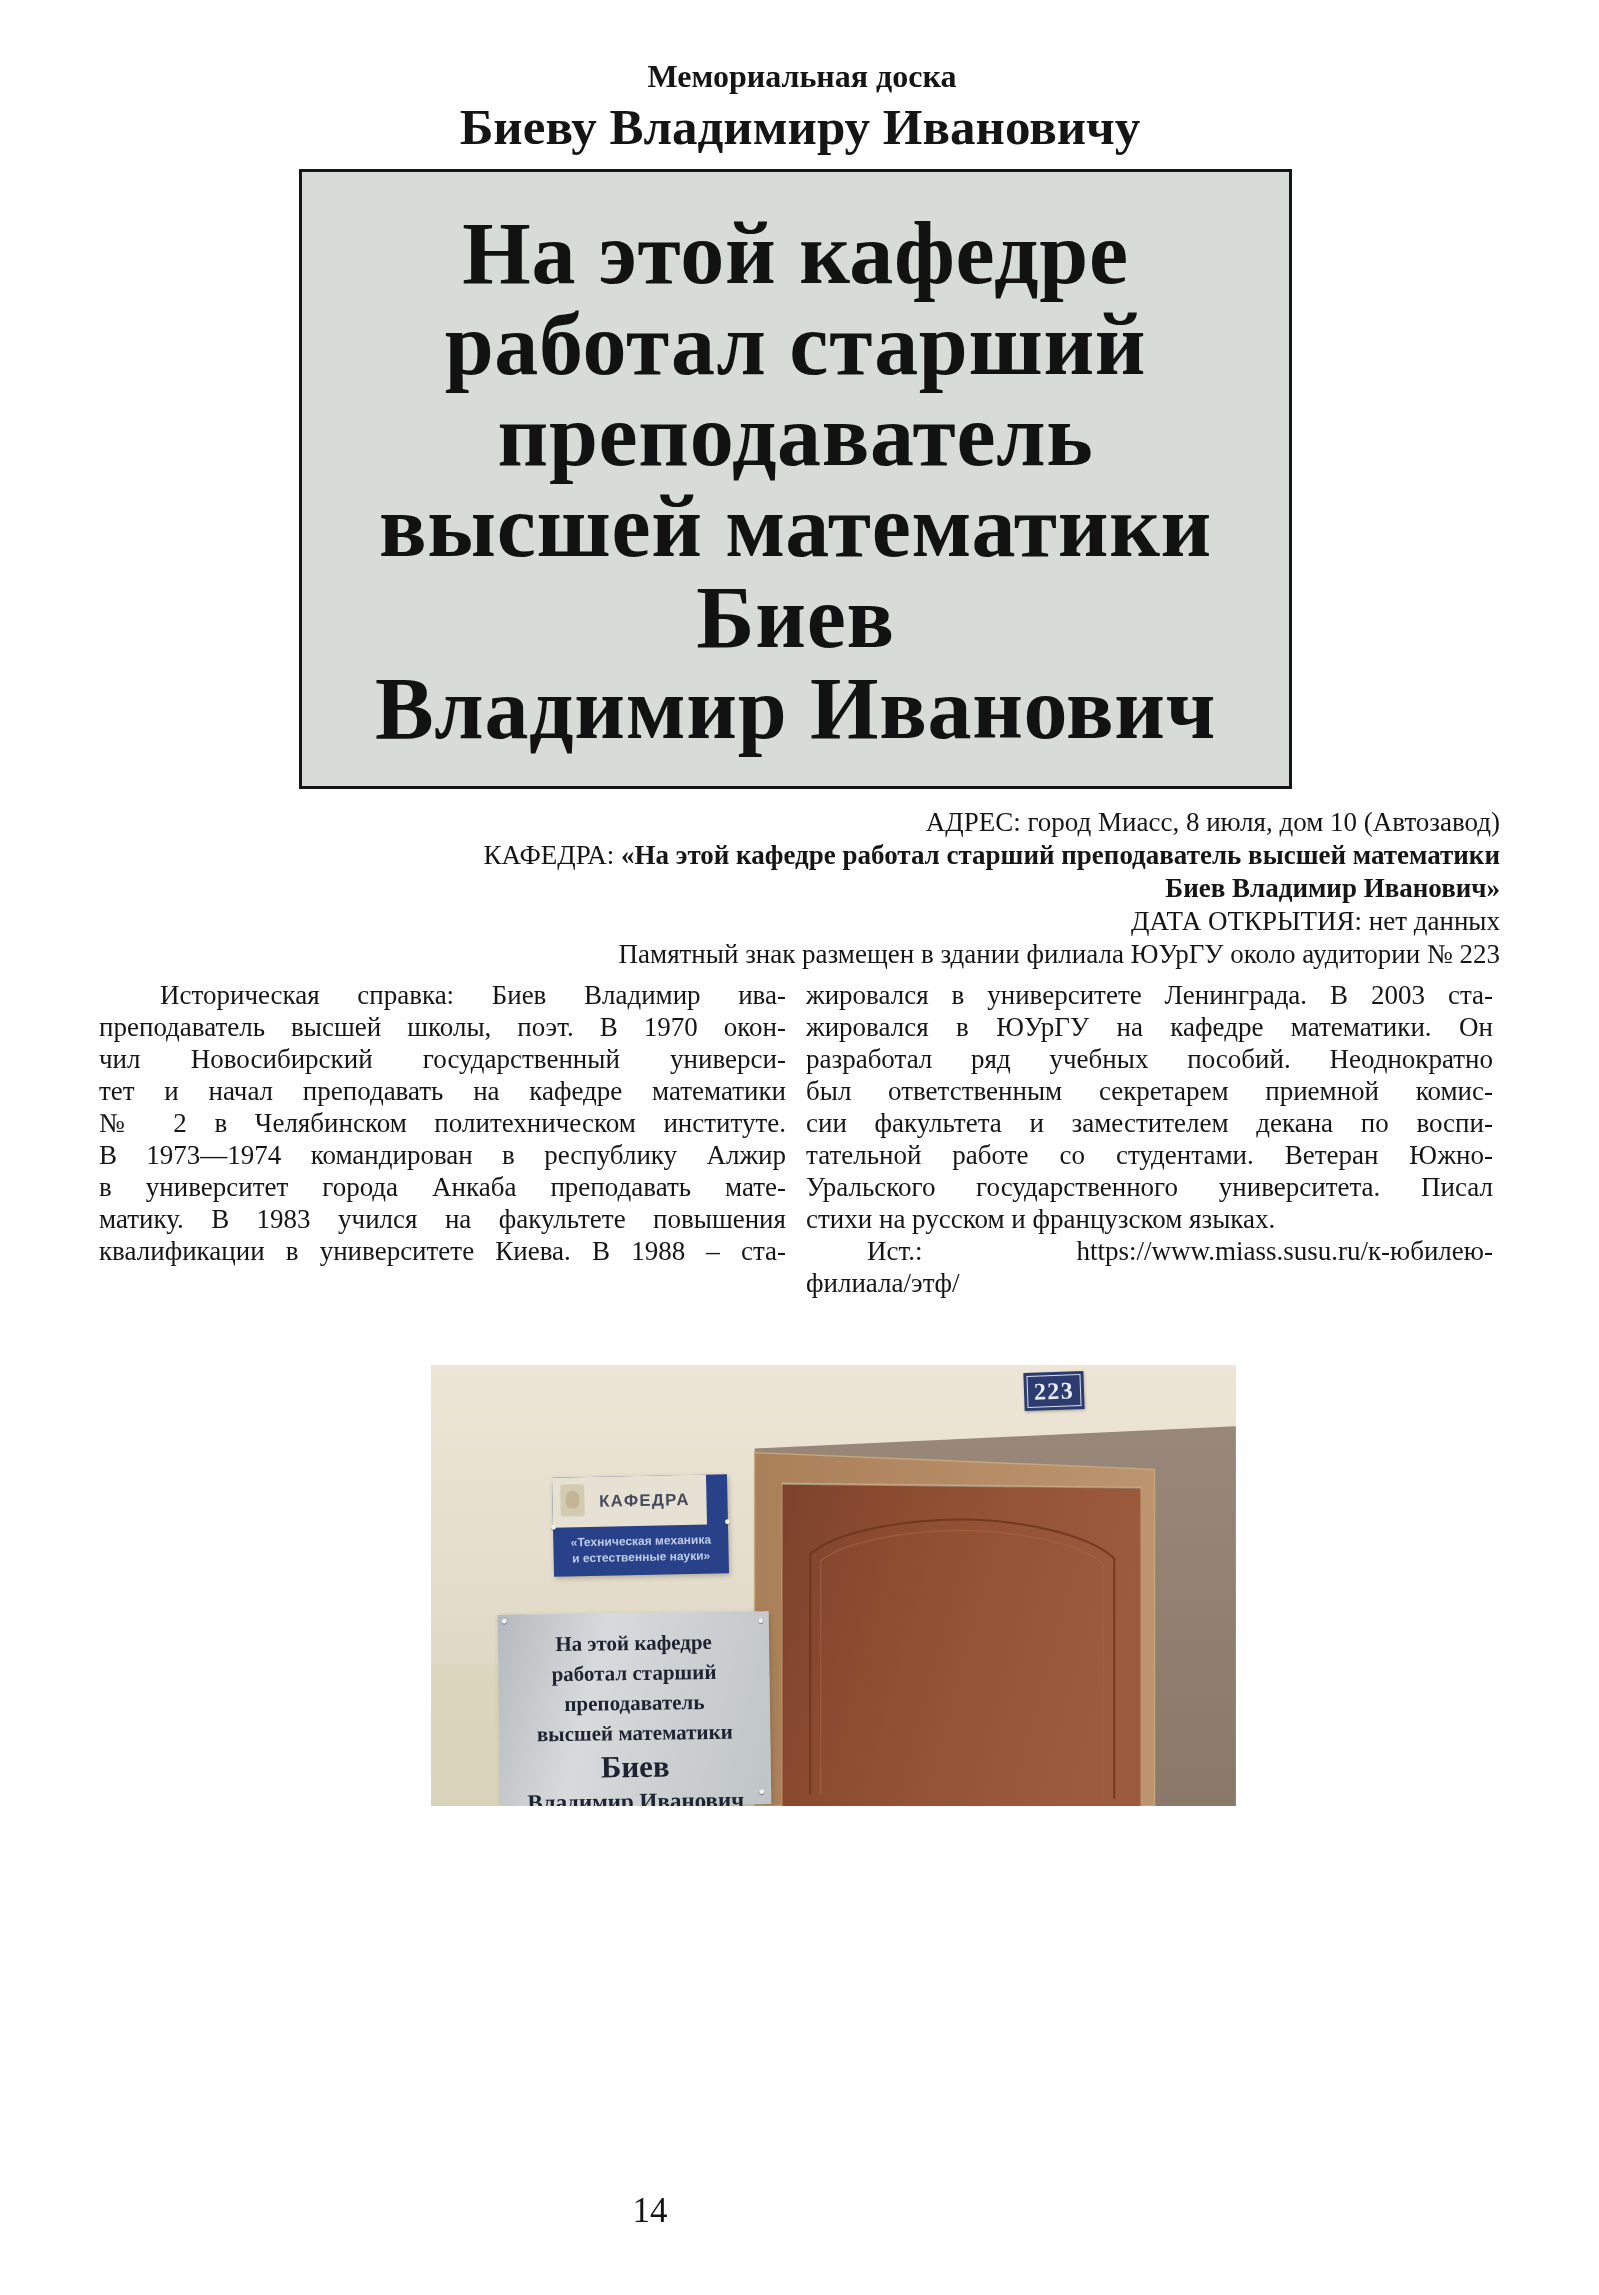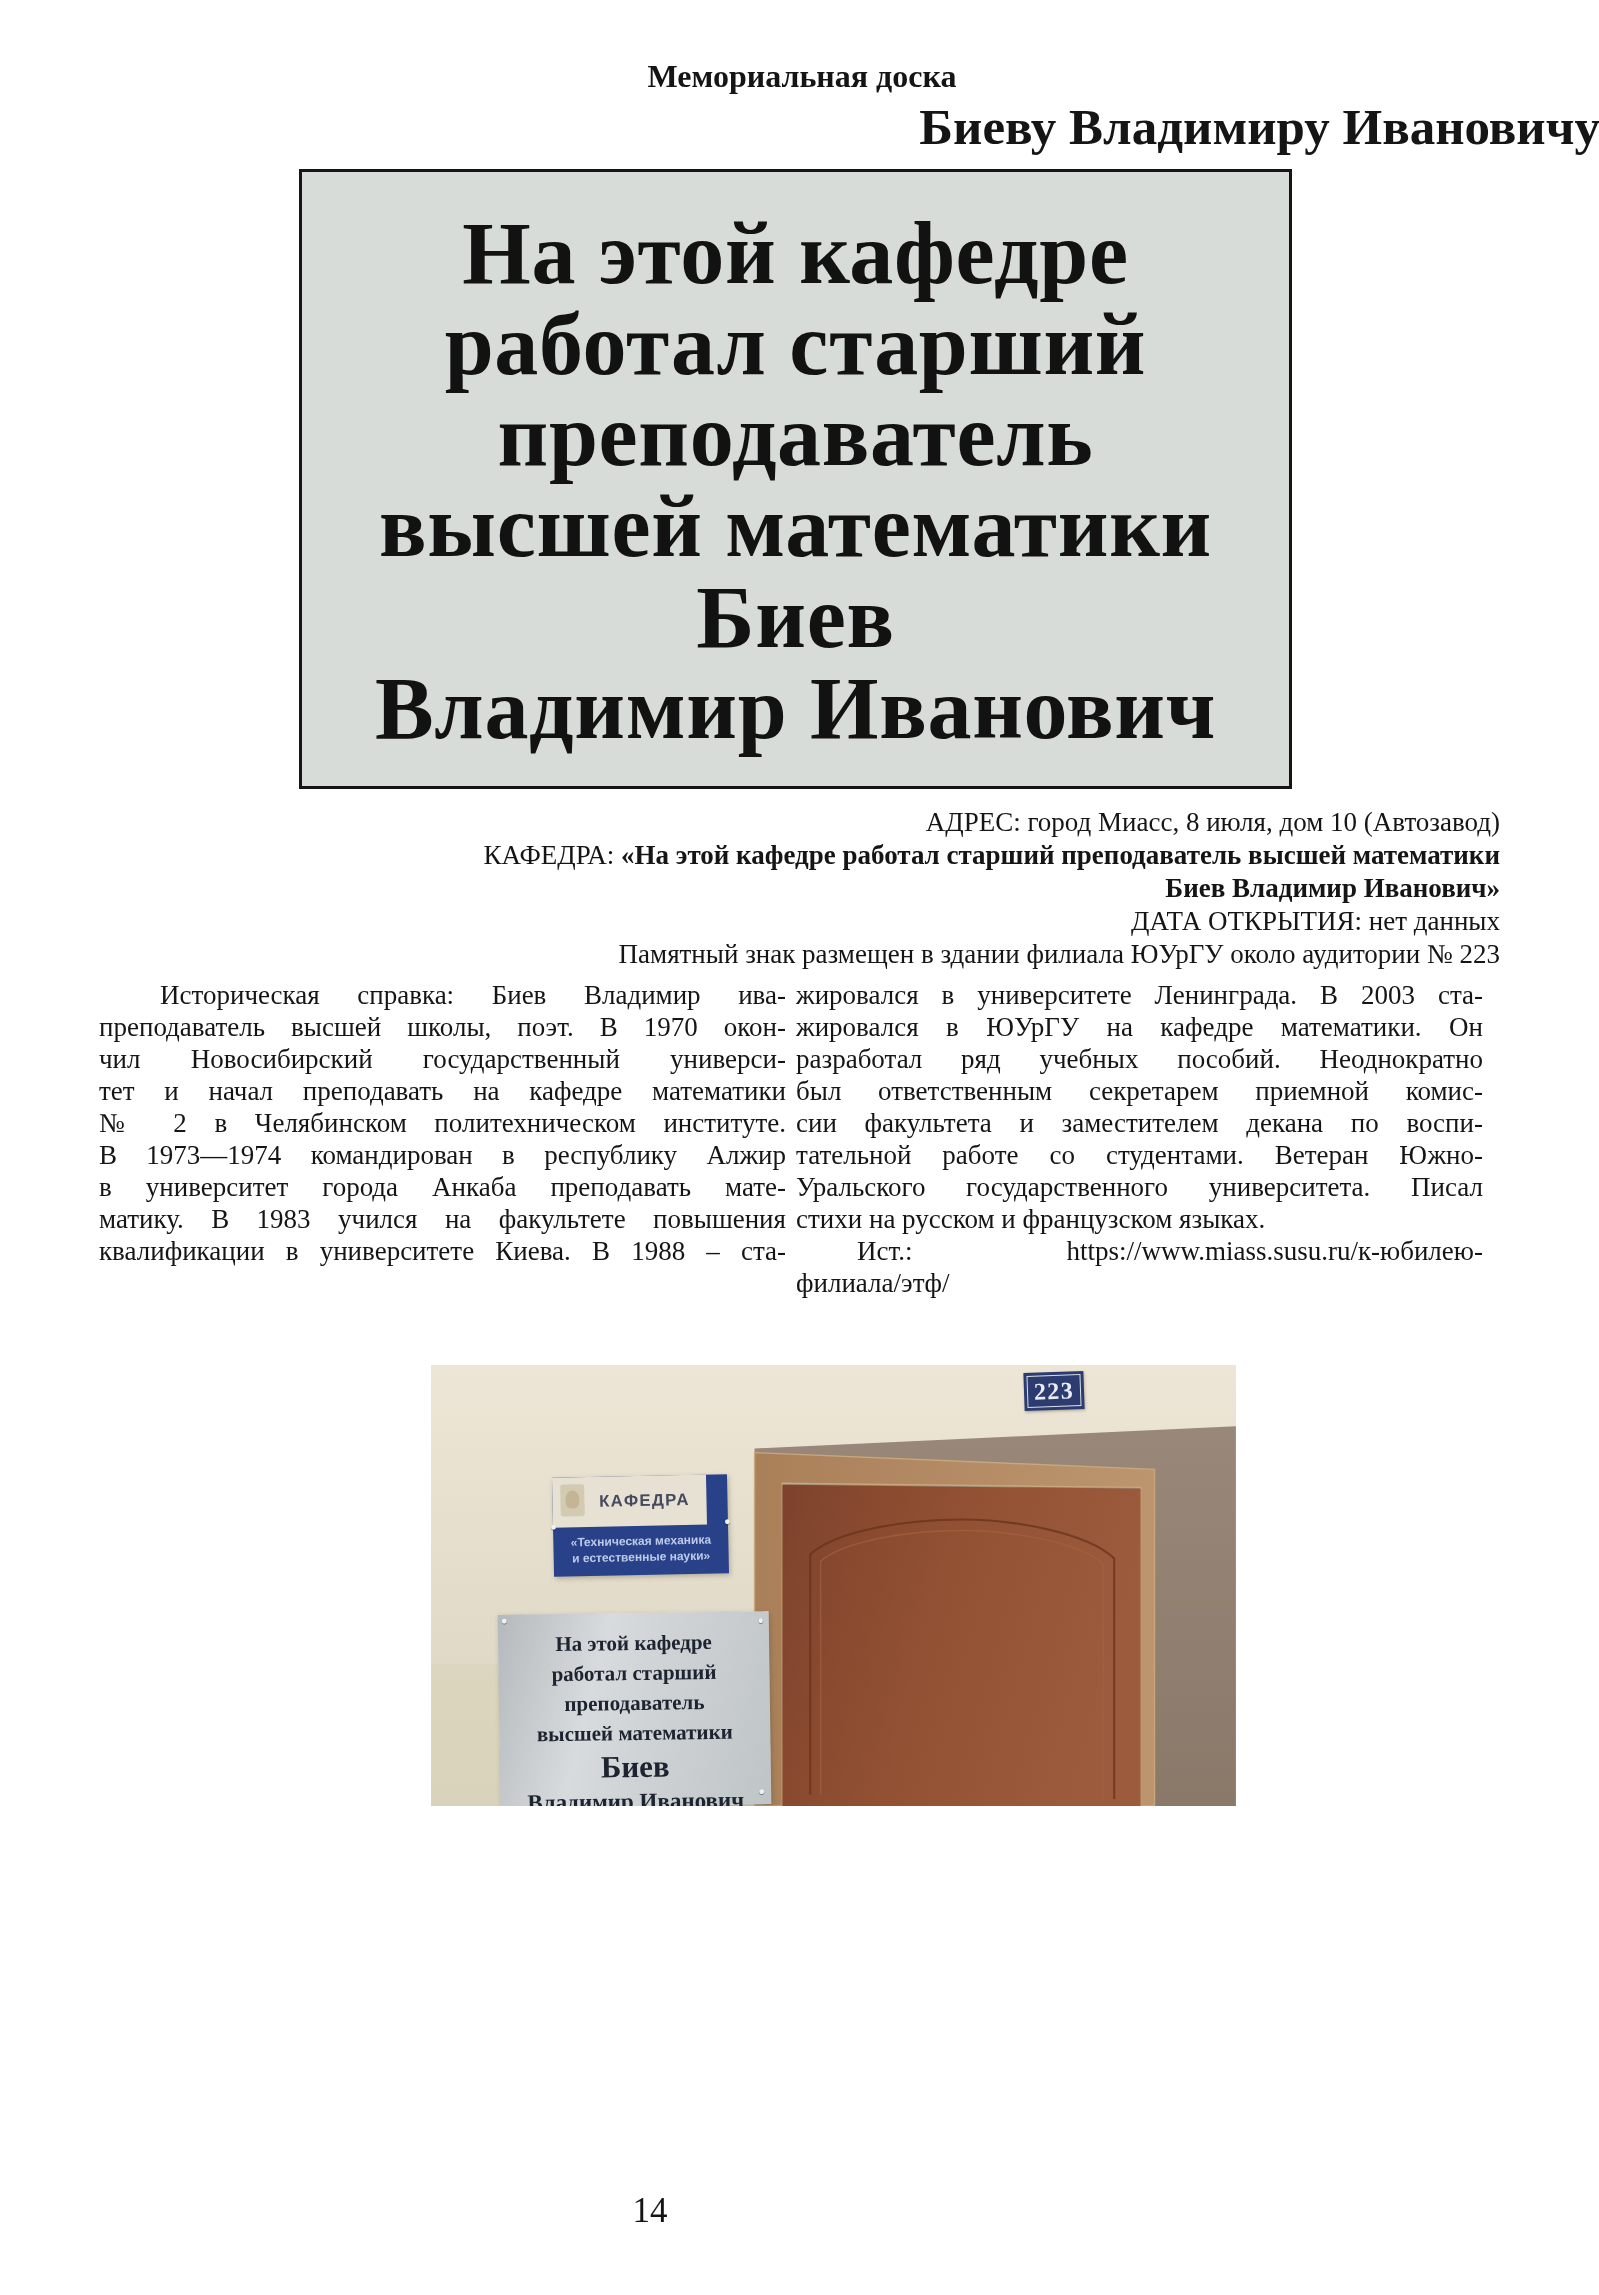--- a/index.html
+++ b/index.html
@@ -5,33 +5,33 @@
   html,body{margin:0;padding:0;}
   body{
     width:1600px;height:2295px;position:relative;background:#ffffff;
     font-family:"Liberation Serif","DejaVu Serif",serif;color:#151515;
     overflow:hidden;
   }
   .abs{position:absolute;}
   
   #header1{top:57px;left:8px;width:1588px;text-align:center;
     font-size:32px;line-height:39px;font-weight:bold;}
-  #header2{top:95px;left:0;width:1600px;text-align:right;
+  #header2{top:95px;left:0;width:1600px;text-align:center;
     font-size:51px;line-height:64px;font-weight:bold;}
   
   #plaque-box{left:299px;top:169px;width:993px;height:620px;box-sizing:border-box;
     background:#d7dcd8;border:3.5px solid #151515;}
   #plaque-box .box-lines{padding-top:36px;text-align:center;
     font-weight:bold;font-size:88px;line-height:91px;letter-spacing:0.7px;color:#121212;}
   
   #info{top:806px;left:99px;width:1401px;text-align:right;
     font-size:27px;line-height:33px;}
   #info b{font-weight:bold;}
   
-  #article{top:979px;left:99px;width:1401px;display:flex;gap:10px;
+  #article{top:979px;left:99px;width:1401px;display:flex;gap:20px;
     font-size:27px;line-height:32px;}
   .col{width:687px;}
   .al{white-space:nowrap;}
   .al.j{text-align:justify;text-align-last:justify;white-space:normal;}
   .al .it{}
   .al.ind{text-indent:61px;}
   
   #photo{left:431px;top:1365px;width:805px;height:441px;overflow:hidden;background:#e9e1ce;}
   #photo-inner{position:absolute;inset:0;filter:blur(0.3px) saturate(0.92);}
   #room-plate{left:593px;top:7px;width:60px;height:38px;background:#2c3c74;

